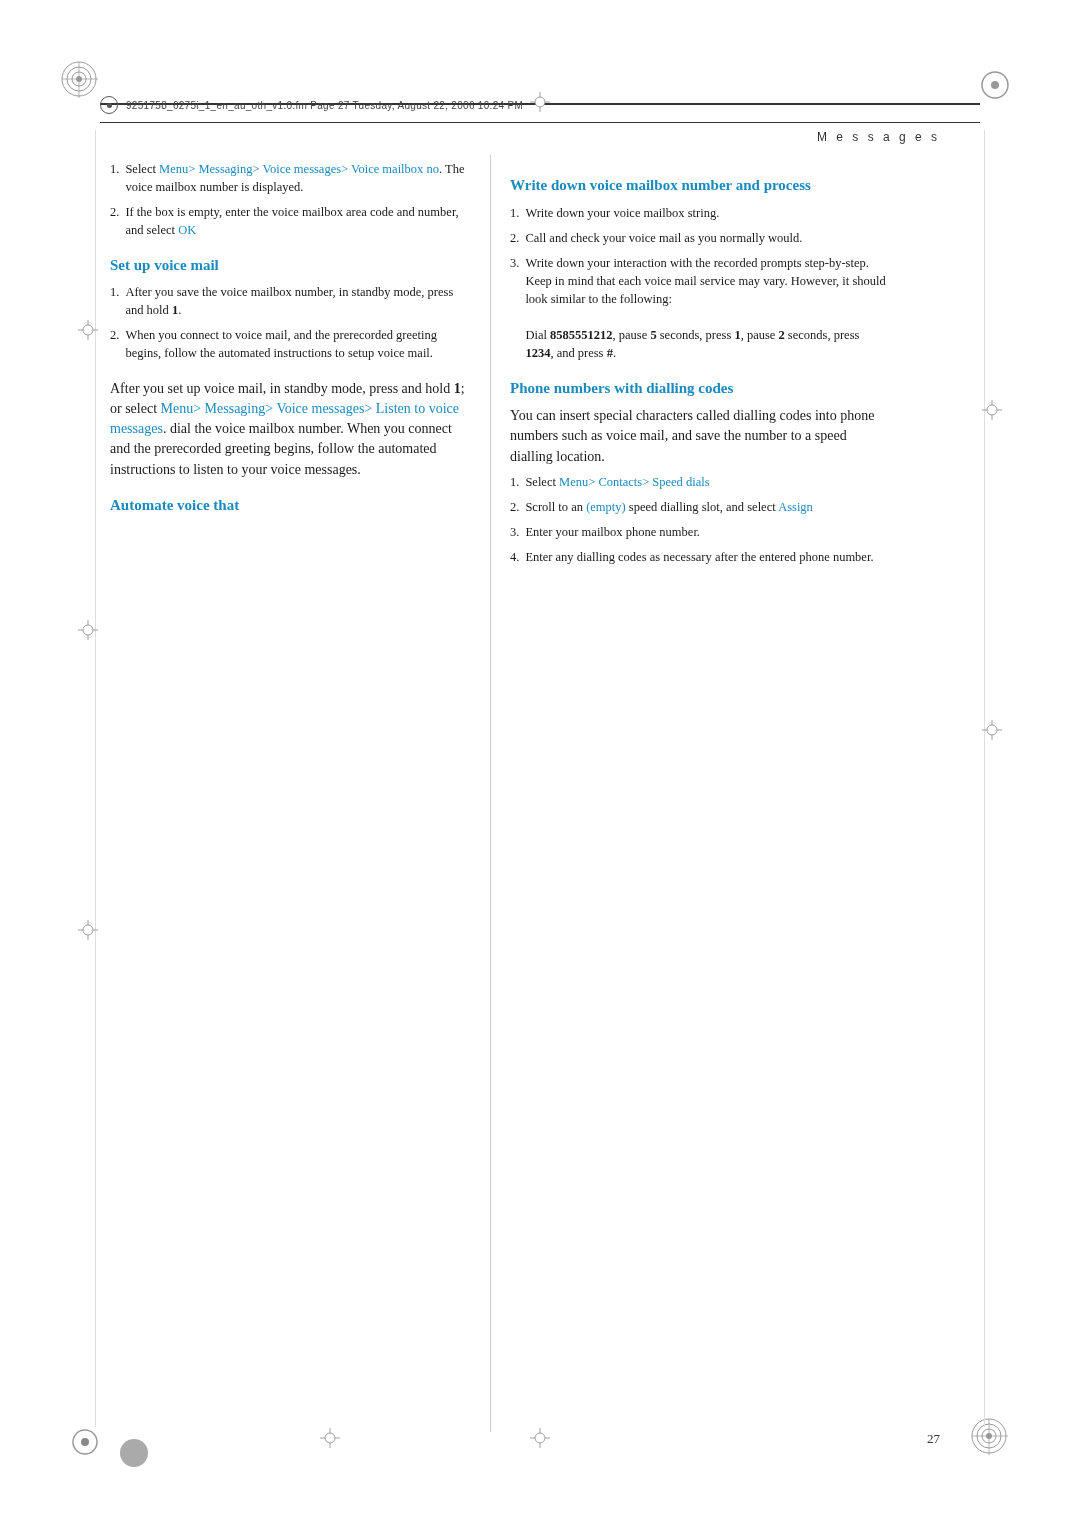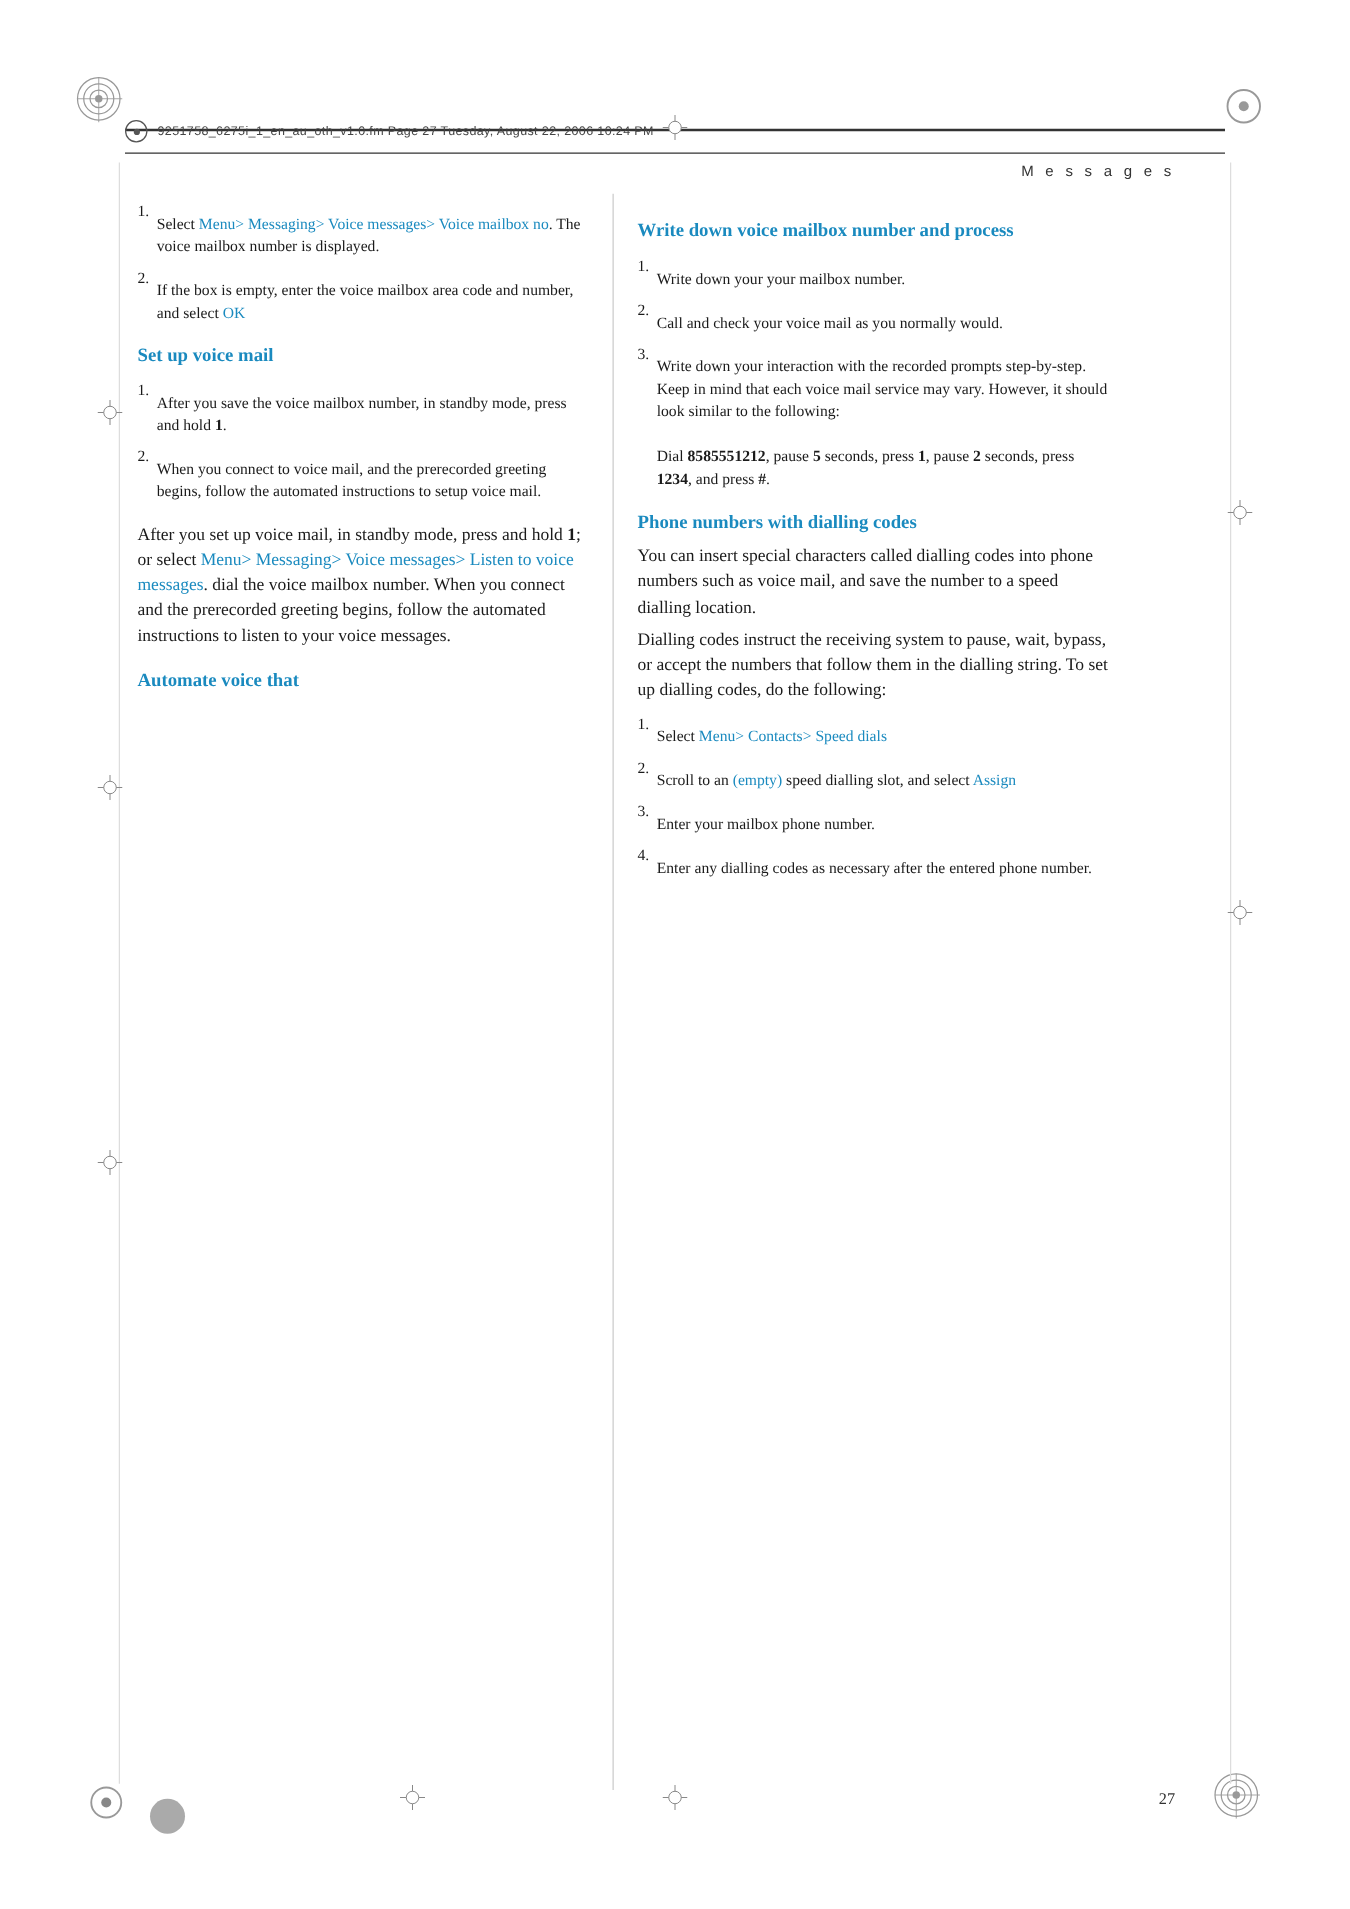--- a/index.html
+++ b/index.html
@@ -104,21 +104,20 @@
     }
 
     .list-num {
       flex-shrink: 0;
       font-size: 12.5px;
       color: #1a1a1a;
     }
 
     .list-text {
       flex: 1;
-      margin-top: 10px;
     }
 
     
     .para-text {
       font-size: 14px;
       line-height: 1.45;
       color: #1a1a1a;
       margin-bottom: 6px;
     }
 
@@ -281,37 +280,36 @@
     </div>
   </div>
 
   <div style="position:absolute;top:160px;left:510px;width:380px;">
 
     <div>
       <div class="section-header">Write down voice mailbox number and process</div>
       <ol style="list-style:none;padding:0;margin:0 0 16px 0;">
         <li style="display:flex;gap:6px;margin-bottom:7px;font-size:12.5px;line-height:1.45;">
           <span class="list-num">1.</span>
-          <span class="list-text">Write down your your mailbox number.</span>
+          <span class="list-text">Write down your voice mailbox string.</span>
         </li>
         <li style="display:flex;gap:6px;margin-bottom:7px;font-size:12.5px;line-height:1.45;">
           <span class="list-num">2.</span>
           <span class="list-text">Call and check your voice mail as you normally would.</span>
         </li>
         <li style="display:flex;gap:6px;margin-bottom:7px;font-size:12.5px;line-height:1.45;">
           <span class="list-num">3.</span>
           <span class="list-text">Write down your interaction with the recorded prompts step-by-step. Keep in mind that each voice mail service may vary. However, it should look similar to the following:<br><br>Dial <strong>8585551212</strong>, pause <strong>5</strong> seconds, press <strong>1</strong>, pause <strong>2</strong> seconds, press <strong>1234</strong>, and press <strong>#</strong>.</span>
         </li>
       </ol>
     </div>
 
     <div>
       <div class="section-header">Phone numbers with dialling codes</div>
       <p class="para-text">You can insert special characters called dialling codes into phone numbers such as voice mail, and save the number to a speed dialling location.</p>
-      <p class="para-text">Dialling codes instruct the receiving system to pause, wait, bypass, or accept the numbers that follow them in the dialling string. To set up dialling codes, do the following:</p>
       <ol style="list-style:none;padding:0;margin:0 0 16px 0;">
         <li style="display:flex;gap:6px;margin-bottom:7px;font-size:12.5px;line-height:1.45;">
           <span class="list-num">1.</span>
           <span class="list-text">Select <span class="link-text">Menu&gt; Contacts&gt; Speed dials</span></span>
         </li>
         <li style="display:flex;gap:6px;margin-bottom:7px;font-size:12.5px;line-height:1.45;">
           <span class="list-num">2.</span>
           <span class="list-text">Scroll to an <span class="link-text">(empty)</span> speed dialling slot, and select <span class="link-text">Assign</span></span>
         </li>
         <li style="display:flex;gap:6px;margin-bottom:7px;font-size:12.5px;line-height:1.45;">

